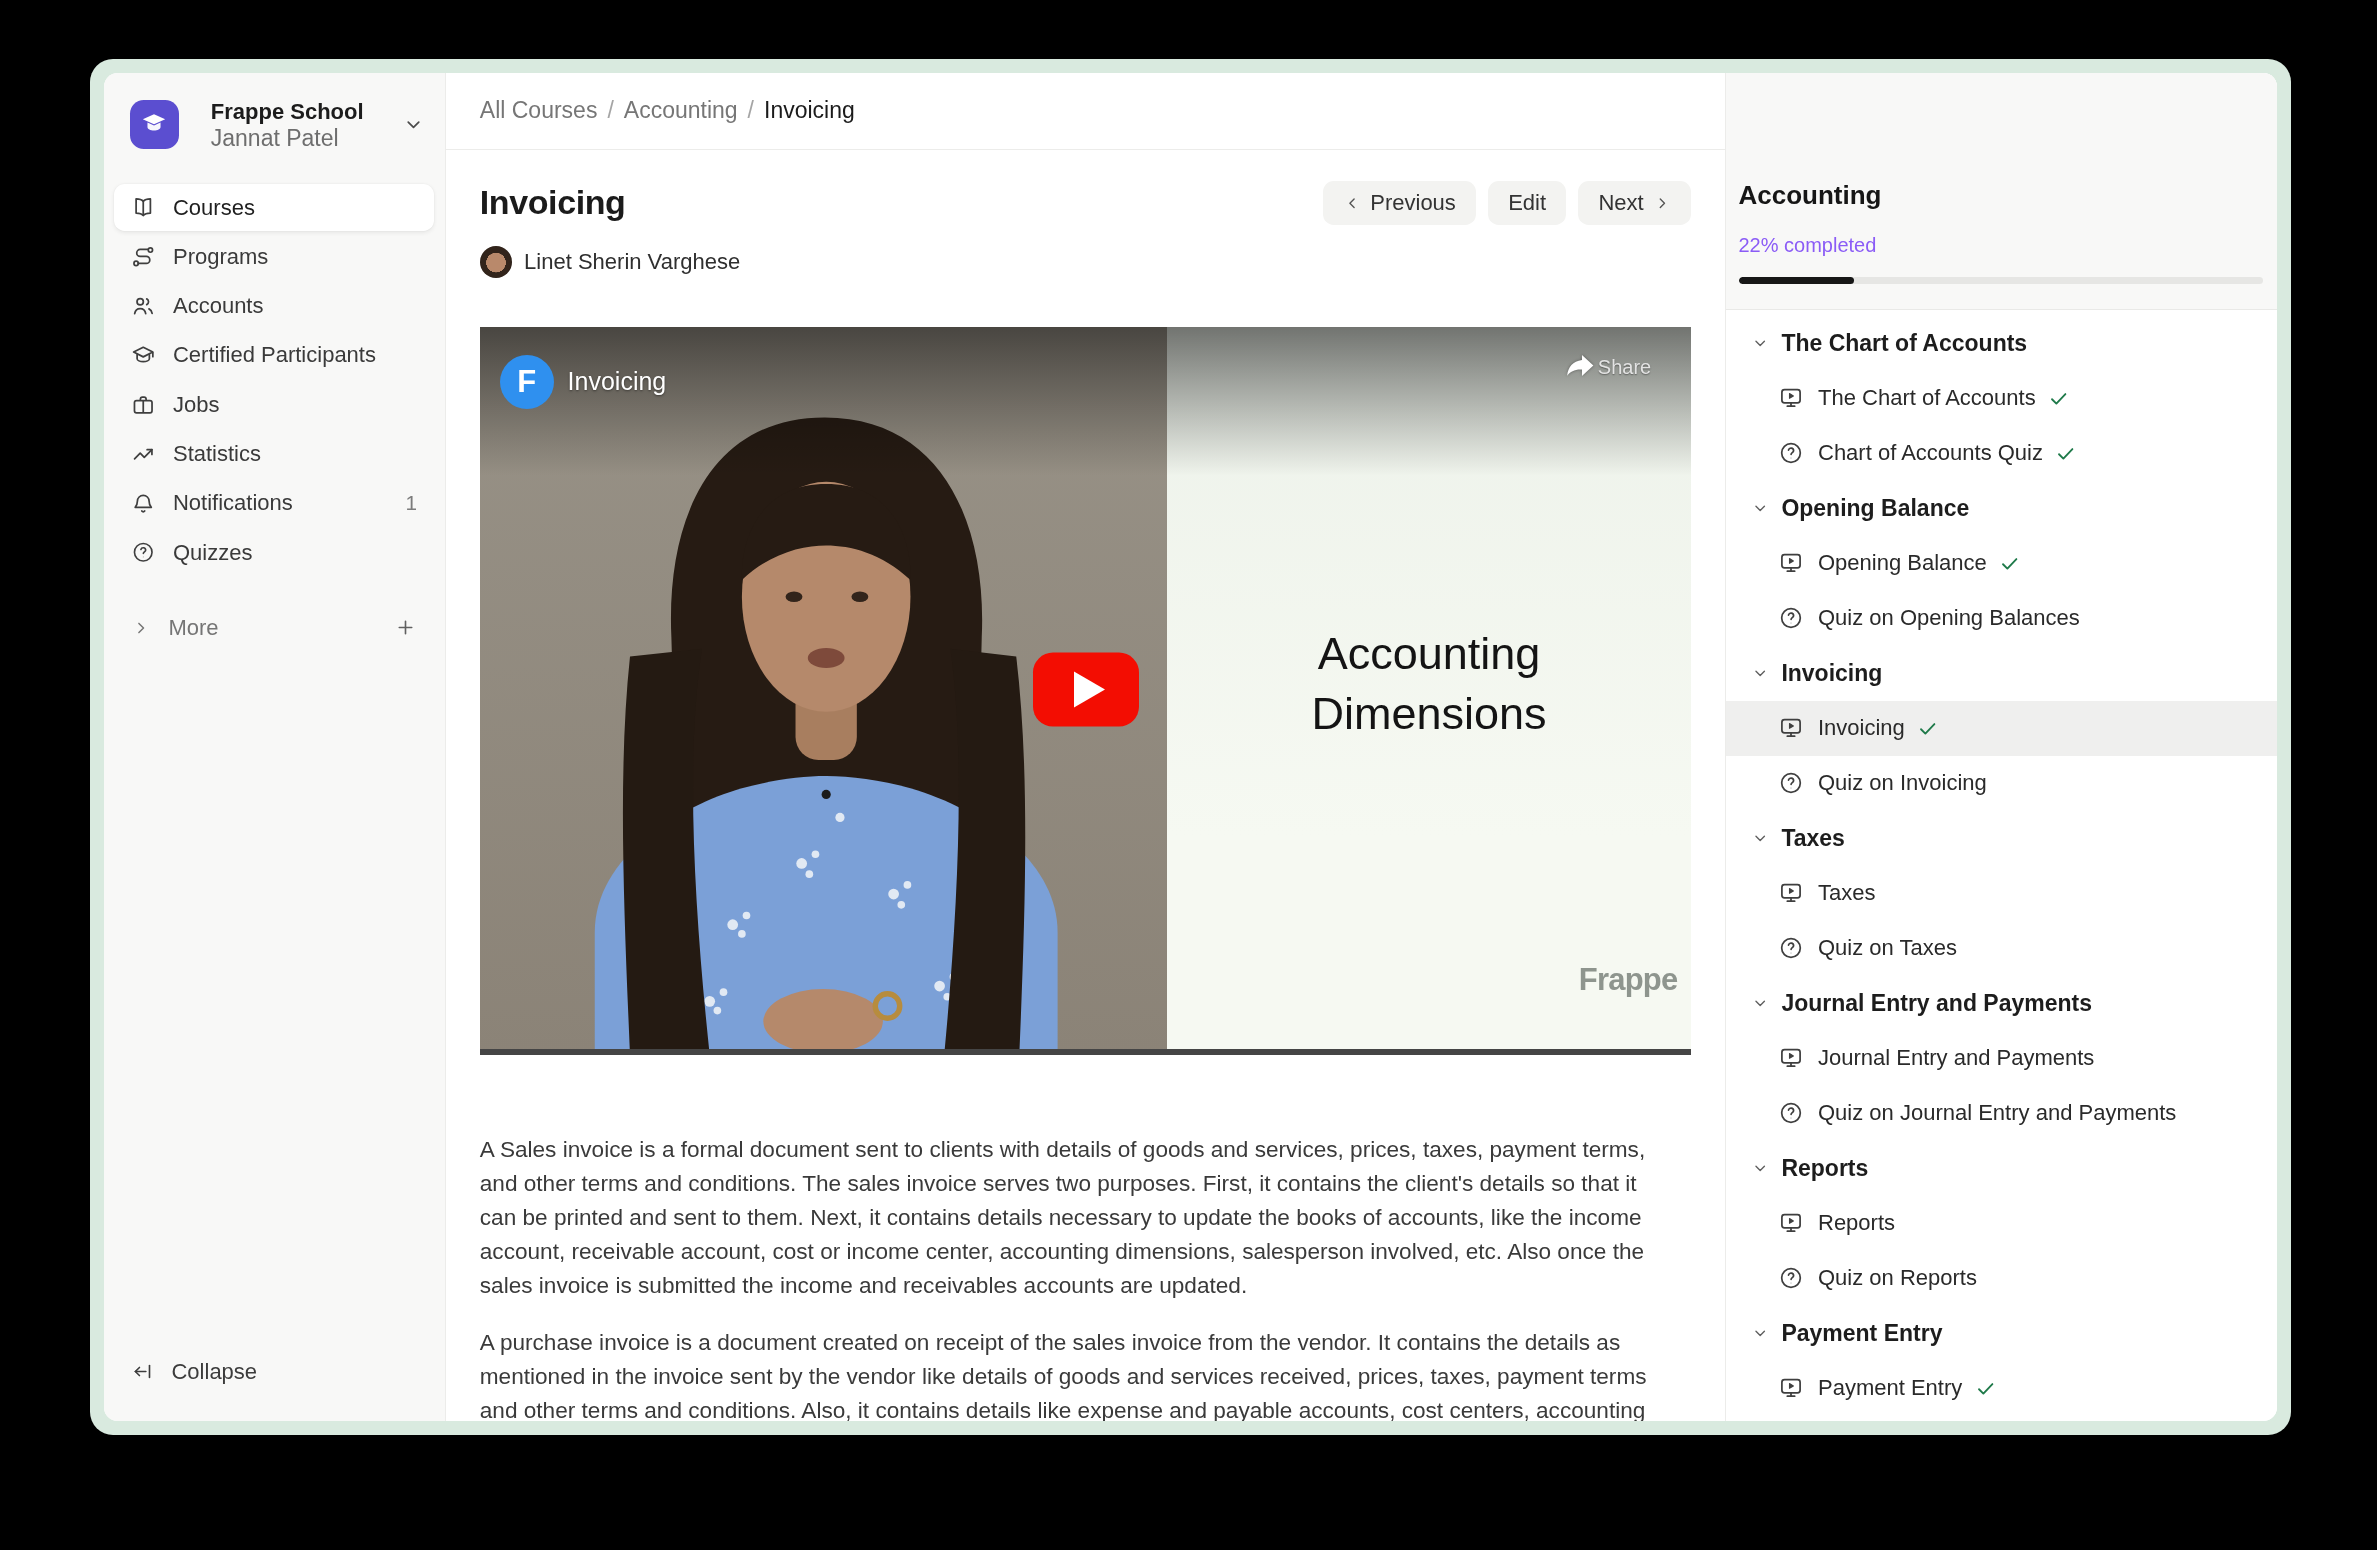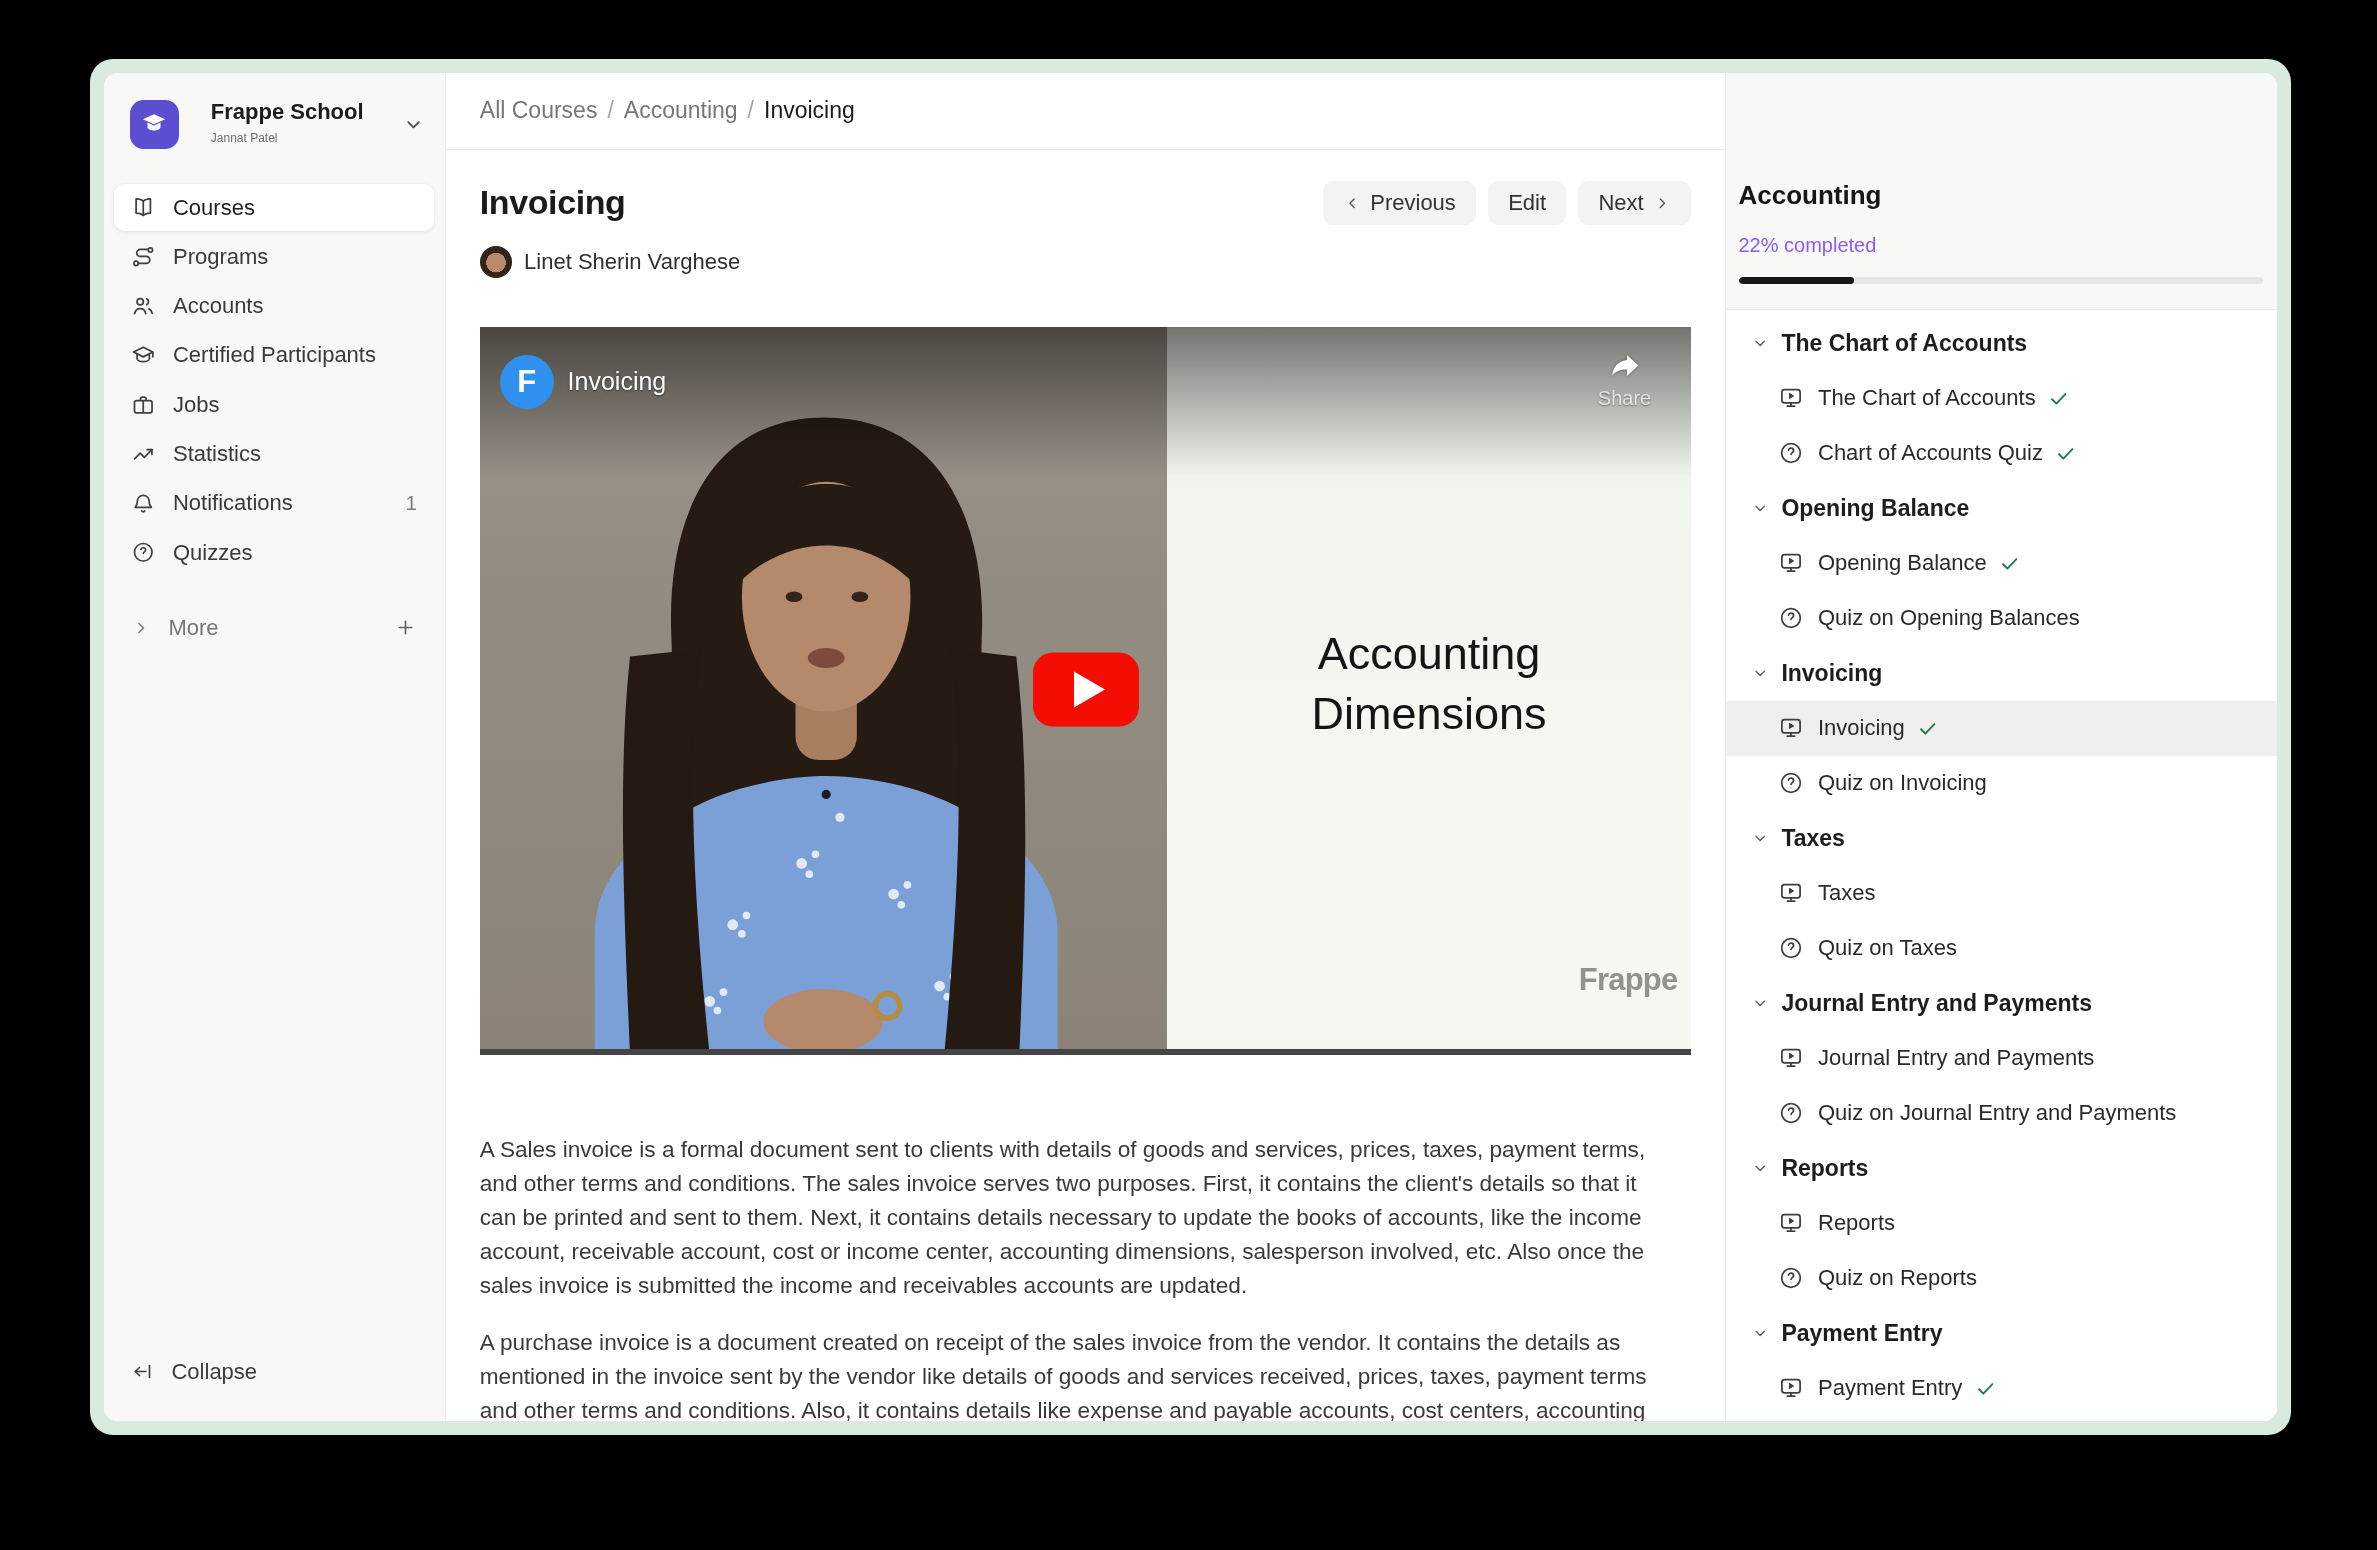--- a/index.html
+++ b/index.html
@@ -11,21 +11,21 @@
   .app{width:100%;height:100%;background:#fff;border-radius:13.8px;overflow:hidden;display:flex;}
 
   
   .sidebar{width:342px;background:#f8f8f7;border-right:1.5px solid #ececea;
            display:flex;flex-direction:column;padding:0 10.7px;flex-shrink:0;}
   .brand{display:flex;align-items:center;gap:32px;margin:26px 9.2px 0 15.3px;cursor:pointer;}
   .brand-icon{width:49px;height:49px;border-radius:13.8px;background:#5b4ed0;
               display:flex;align-items:center;justify-content:center;flex-shrink:0;}
   .brand-texts{display:flex;flex-direction:column;min-width:0;}
   .brand-name{font-size:22px;font-weight:700;color:#1c1c1c;line-height:26px;}
-  .brand-user{font-size:12px;color:#6e6e6e;line-height:23px;margin-top:2.3px;}
+  .brand-user{font-size:23px;color:#6e6e6e;line-height:23px;margin-top:2.3px;}
   .brand-chev{margin-left:auto;width:23px;height:23px;color:#4c4c4c;}
   .menu{margin-top:34px;}
   .s-item{height:47px;border-radius:10.7px;display:flex;align-items:center;gap:17px;
           padding:0 17px;margin-bottom:2.3px;font-size:22px;color:#3a3a3a;cursor:pointer;}
   .s-item.active{background:#fff;font-weight:500;color:#1f1f1f;
                  box-shadow:0 1.5px 4.6px rgba(0,0,0,.07),0 0 0 0.8px rgba(0,0,0,.015);}
   .s-item .ic{width:24.5px;height:24.5px;color:#3f3f3f;flex-shrink:0;}
   .s-badge{margin-left:auto;color:#7c7c7c;font-size:20.7px;}
   .more-row{margin-top:26px;display:flex;align-items:center;gap:17px;padding:0 17px;
             height:47px;color:#757575;font-size:22px;cursor:pointer;}
@@ -65,21 +65,21 @@
   .v-right{flex:1;background:linear-gradient(180deg,#edf2ea 0%,#f6f9f2 70%);
            display:flex;flex-direction:column;align-items:center;}
   .slide-title{margin-top:297px;font-size:45px;line-height:60px;color:#141414;
                text-align:center;font-weight:500;}
   .v-grad{position:absolute;top:0;left:0;right:0;height:149px;pointer-events:none;
           background:linear-gradient(180deg,rgba(0,0,0,.52),rgba(0,0,0,0));}
   .v-titlebar{position:absolute;top:27.6px;left:20px;display:flex;align-items:center;gap:13.8px;}
   .v-logo{width:54px;height:54px;border-radius:50%;background:#2f90ef;color:#fff;
           display:flex;align-items:center;justify-content:center;font-size:31px;font-weight:700;}
   .v-title-text{font-size:25px;color:#fff;text-shadow:0 0.8px 2.3px rgba(0,0,0,.45);}
-  .v-share{position:absolute;top:20px;right:40px;display:flex;flex-direction:column;
+  .v-share{position:absolute;top:20px;right:40px;display:flex;
            align-items:center;cursor:pointer;}
   .v-share .ic{width:37px;height:37px;color:#fff;filter:drop-shadow(0 0.8px 1.5px rgba(0,0,0,.4));}
   .v-share-label{margin-top:3.1px;font-size:20px;color:#e3e3e3;text-shadow:0 0.8px 1.5px rgba(0,0,0,.4);}
   .v-play{position:absolute;left:50%;top:50%;transform:translate(-50%,-52%);
           width:106px;height:74px;border-radius:20px;background:#f30d02;
           display:flex;align-items:center;justify-content:center;cursor:pointer;}
   .v-play-tri{width:0;height:0;border-left:31px solid #fff;
               border-top:18.4px solid transparent;border-bottom:18.4px solid transparent;margin-left:7.7px;}
   .v-watermark{position:absolute;right:13.8px;bottom:57px;font-size:31px;font-weight:700;
                color:#8e958e;letter-spacing:-0.8px;}

